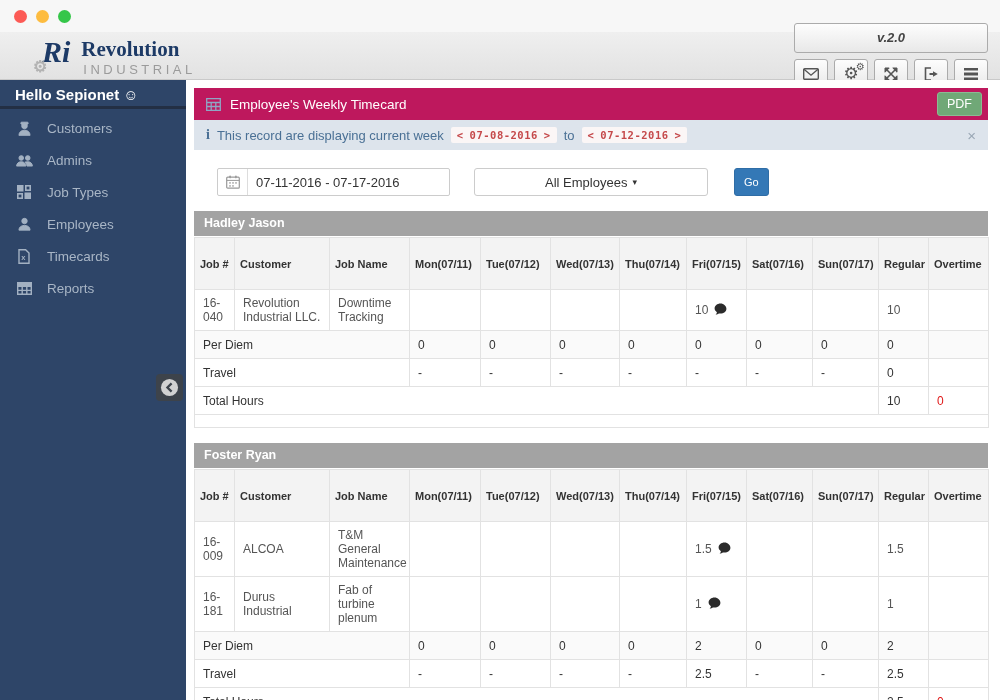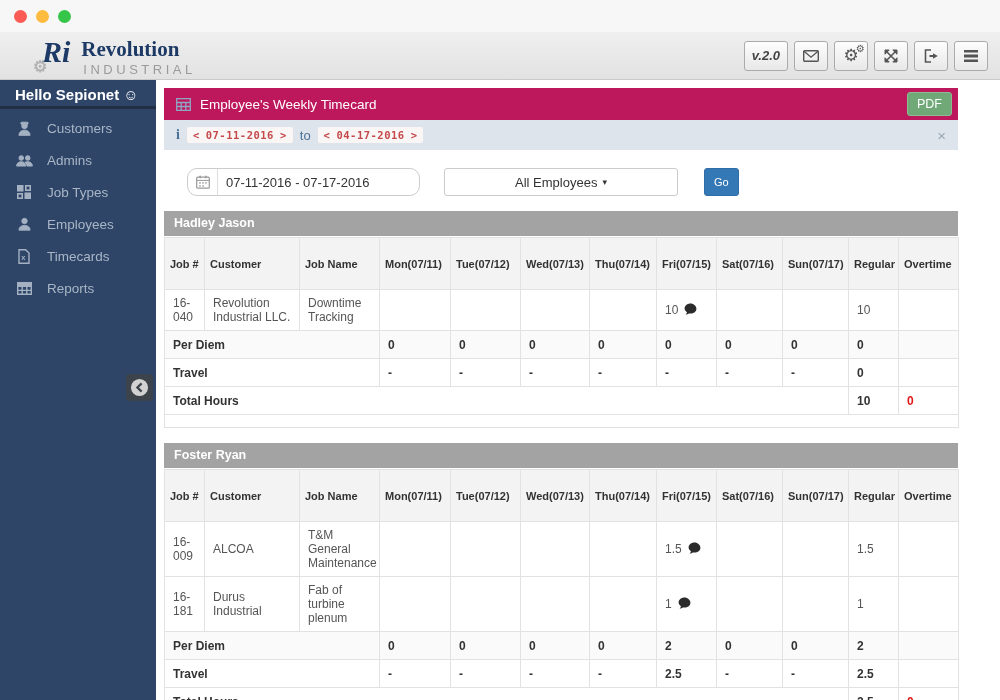--- a/index.html
+++ b/index.html
@@ -17,32 +17,32 @@
                 border-bottom:1px solid #c9c9c9; display:flex; align-items:center;
                 justify-content:space-between; padding:0 12px 0 38px; }
   .brand { display:flex; align-items:flex-start; gap:9px; }
   .logo-mark { position:relative; font-family:Liberation Serif, serif; font-weight:bold;
                font-style:italic; font-size:30px; color:#1d3a66; line-height:1; padding:2px 2px 6px 4px; }
   .logo-gear { position:absolute; left:-5px; bottom:-2px; font-size:16px; font-style:normal;
                color:#b3b3b3; }
   .brand-text { display:flex; flex-direction:column; line-height:1; padding-top:4px; }
   .brand-name { font-family:"Liberation Serif", serif; font-size:21px; color:#1d3a66; font-weight:bold; }
   .brand-sub  { font-size:13px; letter-spacing:3.5px; color:#9b9b9b; margin-top:3px; padding-left:2px; }
-  .topbar-actions { display:flex; gap:6px; }
+  .topbar-actions { display:flex; gap:6px;flex-direction:column; }
   .tb-btn { min-width:34px; height:30px; border:1px solid #ababab; border-radius:3px;
             background:linear-gradient(#fdfdfd,#e8e8e8); color:#555; display:flex;
             align-items:center; justify-content:center; font-size:13px; padding:0 7px; cursor:pointer; }
   .tb-btn svg { fill:#555; }
   .version-label { font-style:italic; font-weight:bold; color:#444; }
   .cogs { position:relative; font-size:17px; line-height:1; }
   .cog-small { position:absolute; font-size:10px; right:-6px; top:-3px; }
 
   
   .layout { display:flex; height:620px; }
-  .sidebar { width:156px; background:#2e4568; position:relative; flex-shrink:0; }
+  .sidebar { width:186px; background:#2e4568; position:relative; flex-shrink:0; }
   .greeting { height:29px; line-height:29px; color:#fff; font-weight:bold; font-size:15px;
               padding:0 15px; border-bottom:3px solid #232f44; }
   .nav { padding-top:3px; }
   .nav-item { display:flex; align-items:center; height:32px; padding:0 15px; gap:14px;
               color:#a9b6c6; font-size:13.5px; cursor:pointer; }
   .nav-icon { width:18px; display:flex; justify-content:center; align-items:center; }
   .nav-icon svg { fill:#a3b1c2; stroke:#a3b1c2; }
   .collapse-btn { position:absolute; top:294px; right:3px; width:27px; height:27px;
                   background:#3d434b; border:none; border-radius:4px; display:flex;
                   align-items:center; justify-content:center; cursor:pointer; }
@@ -59,21 +59,21 @@
 
   .notice { height:30px; background:#dde4ec; display:flex; align-items:center;
             padding:0 12px; font-size:13px; color:#4a7095; gap:7px; }
   .info-i { font-family:"Liberation Serif", serif; font-weight:bold; font-size:14px; }
   .date-badge { background:#fbf6f6; color:#c5494b; font-family:"DejaVu Sans Mono", monospace;
                 font-size:10.5px; font-weight:bold; padding:2px 6px; border-radius:2px;
                 letter-spacing:.5px; cursor:pointer; display:flex; gap:6px; }
   .notice-close { margin-left:auto; color:#9aa7b5; font-size:15px; cursor:pointer; }
 
   .filters { margin:18px 0 0 23px; display:flex; align-items:center; }
-  .date-group { width:233px; height:28px; border:1px solid #ccc; border-radius:10px;
+  .date-group { width:233px; height:28px; border:1px solid #ccc; border-radius:2px;
                 display:flex; align-items:center; background:#fff; }
   .cal-box { width:30px; height:100%; display:flex; align-items:center; justify-content:center;
              border-right:1px solid #ddd; }
   .date-input { border:none; outline:none; flex:1; width:100px; font-size:13px; color:#333;
                 padding:0 8px; font-family:inherit; background:transparent; }
   .emp-select { width:234px; height:28px; margin-left:24px; border:1px solid #ccc; border-radius:3px;
                 background:#fff; font-size:13px; color:#333; display:flex; align-items:center;
                 justify-content:center; gap:5px; cursor:pointer; font-family:inherit; }
   .caret { font-size:9px; color:#333; }
   .go-btn { margin-left:26px; height:28px; background:#3478b6; border:1px solid #2f6da6;
@@ -82,21 +82,21 @@
 
   
   .employee-section { margin-top:15px; }
   .band { height:25px; line-height:25px; background:#a3a3a3; color:#fff; font-weight:bold;
           font-size:12.5px; padding:0 10px; }
   table { border-collapse:collapse; table-layout:fixed; width:794px; margin-top:1px; }
   th, td { border:1px solid #e2e2e2; text-align:left; vertical-align:middle; }
   th { background:#f3f3f3; color:#333; font-size:11px; font-weight:bold; height:52px; padding:4px 5px; }
   td { font-size:12px; color:#555; padding:6px 8px; background:#fff; }
   .job-row td { height:40px; }
-  .bold-row td { height:28px; padding:4px 8px; font-weight:bold; color:#333; }
+  .bold-row td { height:28px; padding:4px 8px; font-weight:normal; color:#333; }
   .per-diem-row td { background:#fafafa; }
   .total-red { color:#e01818 !important; }
   .spacer-row td { height:13px; padding:0; }
   .comment-icon { margin-left:6px; vertical-align:-1px; cursor:pointer; }
 </style>
 </head>
 <body>
 
 <div class="chrome">
   <span class="dot dot-red"></span>
@@ -229,29 +229,30 @@
       <div class="panel-header">
         <svg width="15" height="13" viewBox="0 0 15 13">
           <path d="M.7.7h13.6v11.6H.7z M.7 4.5h13.6 M.7 8.5h13.6 M5.2 4.5v7.8 M9.8 4.5v7.8" stroke-width="1.3"></path>
         </svg>
         <span class="panel-title">Employee's Weekly Timecard</span>
         <button class="panel-btn">PDF</button>
       </div>
 
       <div class="notice">
         <span class="info-i">i</span>
+        <span>This record are displaying current week</span>
         <span class="date-badge">
           <span>&lt;</span>
-          <span>07-11-2016</span>
+          <span>07-08-2016</span>
           <span>&gt;</span>
         </span>
         <span>to</span>
         <span class="date-badge">
           <span>&lt;</span>
-          <span>04-17-2016</span>
+          <span>07-12-2016</span>
           <span>&gt;</span>
         </span>
         <span class="notice-close">×</span>
       </div>
 
       <div class="filters">
         <div class="date-group">
           <span class="cal-box">
             <svg width="14" height="14" viewBox="0 0 14 14">
               <rect x=".7" y="2.2" width="12.6" height="11" rx="1" fill="none" stroke="#999" stroke-width="1.2"></rect>

